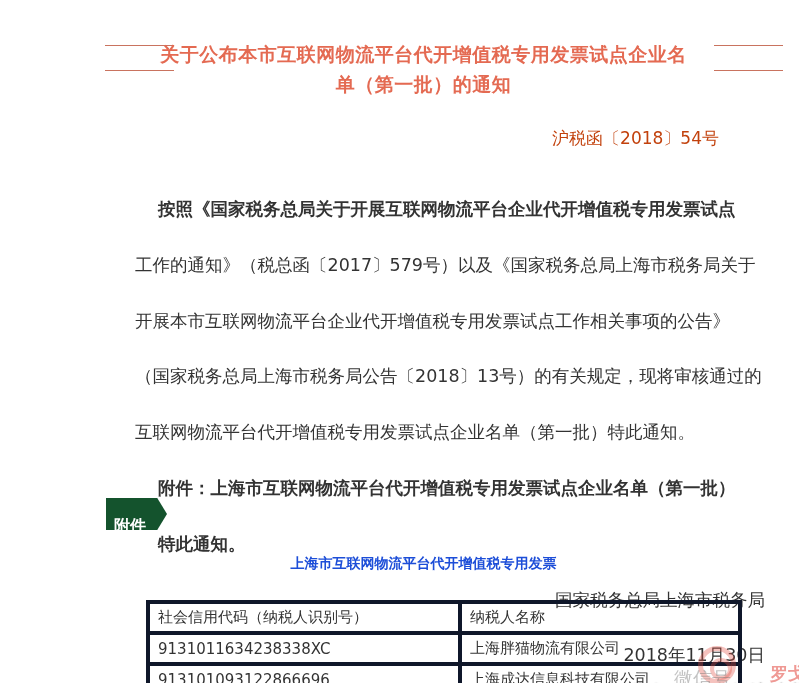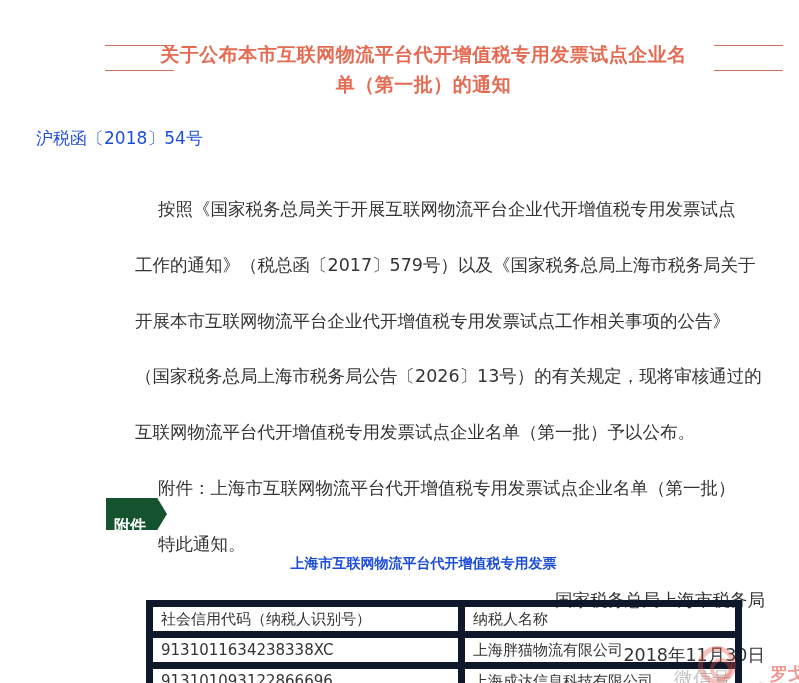--- a/index.html
+++ b/index.html
@@ -17,31 +17,31 @@
     .title-line1 { top: 6px; }
     .title-line2 { top: 36px; }
     .deco-lines {
       position: absolute; top: 21px; width: 69px; height: 11px;
       border-top: 1.5px solid #c9735f; border-bottom: 1.5px solid #c9735f;
     }
     .deco-left { left: 81px; }
     .deco-right { left: 690px; }
 
     .doc-number {
-      position: absolute; top: 91px; left: 0; width: 707px; text-align: left;
-      color: #1d4ed8; font-size: 17px;
+      position: absolute; top: 91px; left: 0; width: 707px; text-align: right;
+      color: #c2410c; font-size: 17px;
     }
 
     
     .body-text {
       position: absolute; left: 87px; top: 146px; width: 672px;
       font-size: 17.5px; line-height: 31.8px; color: #333333;
     }
     .body-text p { white-space: nowrap; }
-    .indent { padding-left: 35px; }
+    .indent { padding-left: 35px; font-weight: bold; }
     .right { text-align: right; padding-right: 6px; }
 
     
     .attach-tag {
       position: absolute; left: 82px; top: 474px; height: 32px; width: 61px;
       background: #14532d; color: #ffffff; font-weight: bold; font-size: 16px;
       line-height: 32px; padding-left: 8px;
       clip-path: polygon(0 0, 84% 0, 100% 50%, 84% 100%, 0 100%);
     }
 
@@ -51,21 +51,21 @@
     }
     .tt1 { top: 519px; }
     .tt2 { top: 543px; }
 
     
     table.list {
       position: absolute; left: 122px; top: 576px; width: 596px;
       border-collapse: collapse; font-size: 15px; color: #333;
     }
     table.list td {
-      border: 7px solid #0f172a; height: 31px; padding: 0 8px; white-space: nowrap;
+      border: 4px solid #0f172a; height: 31px; padding: 0 8px; white-space: nowrap;
       vertical-align: middle;
     }
     table.list td.c1 { width: 312px; }
 
     
     .watermark {
       position: absolute; left: 608px; top: 620px; width: 190px; height: 60px;
       pointer-events: none;
     }
     .wm-logo {
@@ -99,22 +99,22 @@
   <div class="deco-lines deco-right"></div>
   <div class="title-line1">关于公布本市互联网物流平台代开增值税专用发票试点企业名</div>
   <div class="title-line2">单（第一批）的通知</div>
 
   <div class="doc-number">沪税函〔2018〕54号</div>
 
   <div class="body-text">
     <p class="indent">按照《国家税务总局关于开展互联网物流平台企业代开增值税专用发票试点</p>
     <p>工作的通知》（税总函〔2017〕579号）以及《国家税务总局上海市税务局关于</p>
     <p>开展本市互联网物流平台企业代开增值税专用发票试点工作相关事项的公告》</p>
-    <p>（国家税务总局上海市税务局公告〔2026〕13号）的有关规定，现将审核通过的</p>
-    <p>互联网物流平台代开增值税专用发票试点企业名单（第一批）予以公布。</p>
+    <p>（国家税务总局上海市税务局公告〔2018〕13号）的有关规定，现将审核通过的</p>
+    <p>互联网物流平台代开增值税专用发票试点企业名单（第一批）特此通知。</p>
     <p class="indent">附件：上海市互联网物流平台代开增值税专用发票试点企业名单（第一批）</p>
     <p class="indent">特此通知。</p>
     <p class="right">国家税务总局上海市税务局</p>
     <p class="right">2018年11月30日</p>
   </div>
 
   <div class="attach-tag">附件</div>
 
   <div class="table-title tt1">上海市互联网物流平台代开增值税专用发票</div>
 

